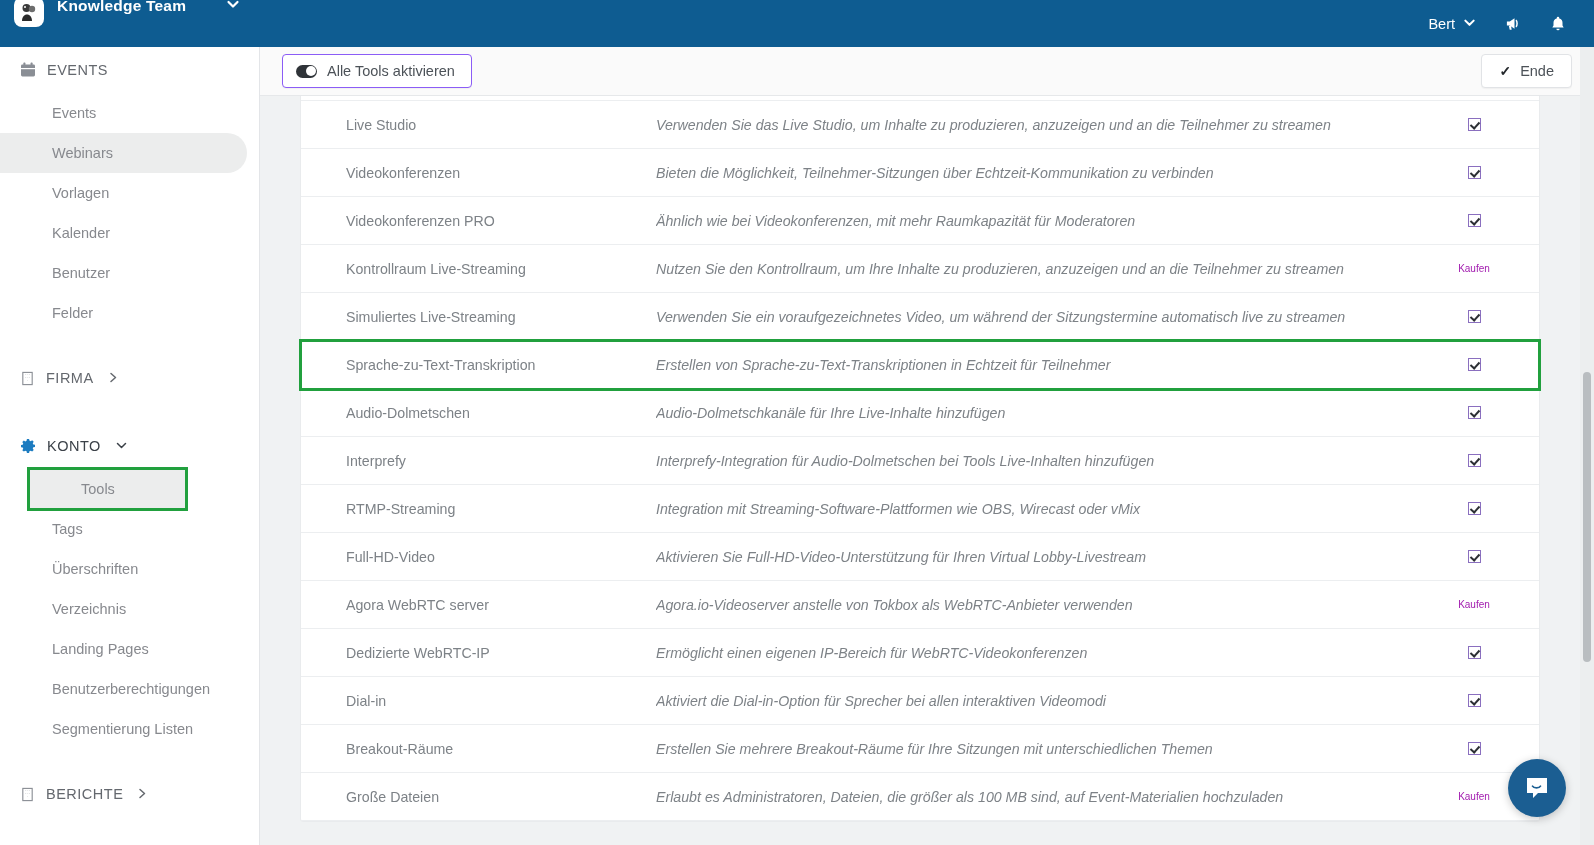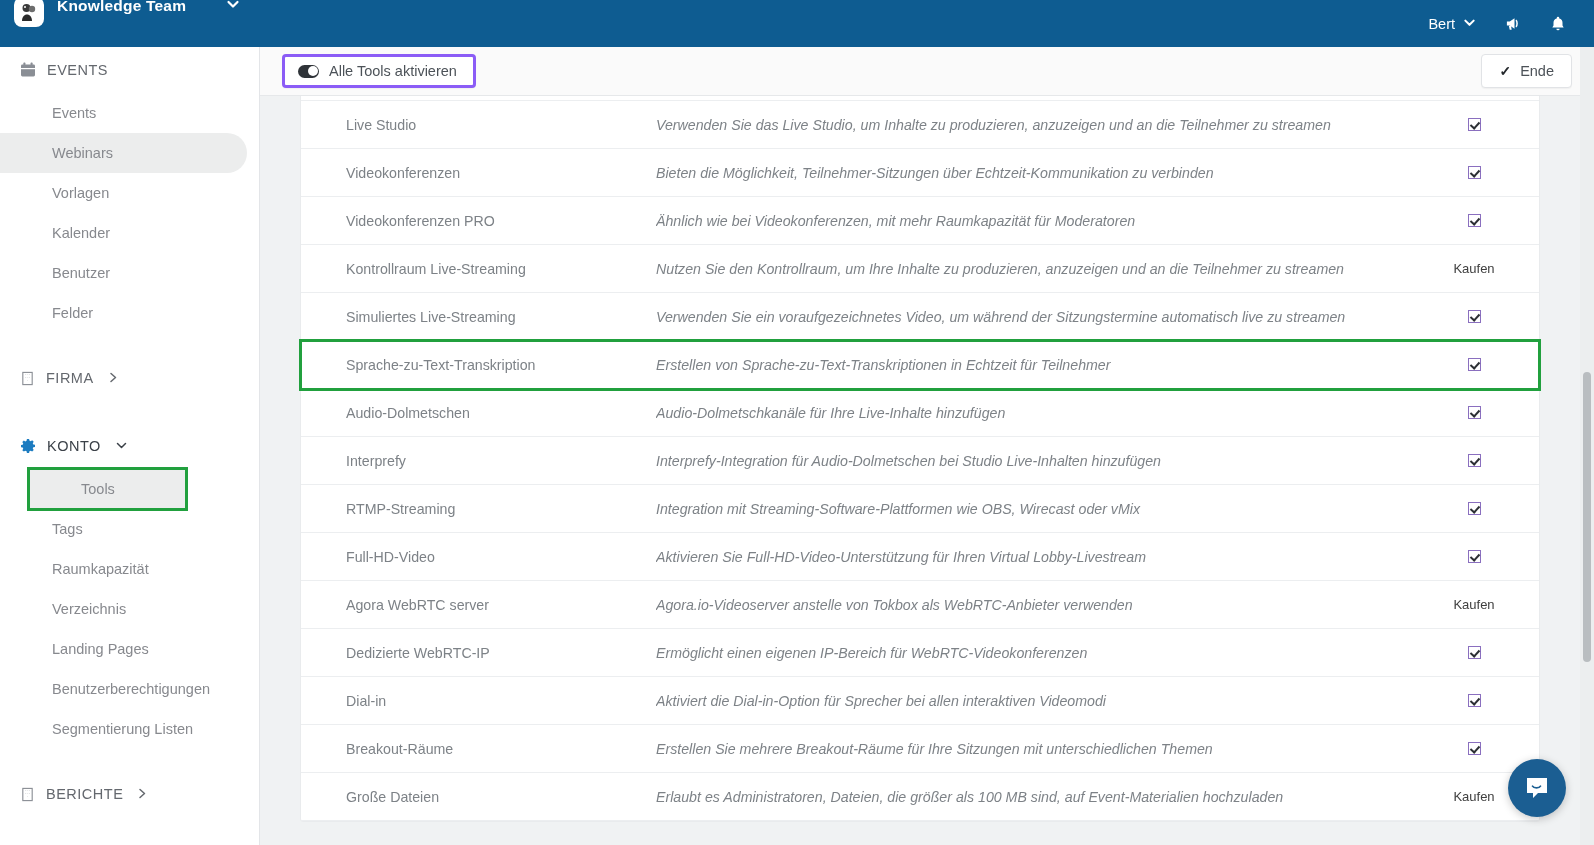--- a/index.html
+++ b/index.html
@@ -91,21 +91,21 @@
     width: 1334px; height: 798px;
     background: #f0f2f3;
   }
   .content-header {
     position: absolute; top: 0; left: 0; width: 1334px; height: 49px;
     background: #fafafa; border-bottom: 1px solid #e6e8ea;
     display: flex; align-items: center; padding: 0 22px;
   }
   .toggle-btn {
     display: flex; align-items: center; gap: 10px;
-    background: #ffffff; border: 3px solid #8b5cf6; border-radius: 4px;
+    background: #ffffff; border: 1px solid #8b5cf6; border-radius: 4px;
     height: 34px; padding: 0 16px 0 13px;
     font-size: 14.5px; color: #4c5258;
     box-shadow: 0 1px 1px rgba(0,0,0,.04);
   }
   .toggle-switch {
     width: 21px; height: 13px; border-radius: 7px; background: #2f3338;
     position: relative; flex: 0 0 auto;
   }
   .toggle-switch::after {
     content: ""; position: absolute; right: 1.5px; top: 1.5px;
@@ -164,21 +164,21 @@
     background: #ffffff;
     position: relative;
   }
   .cbox::after {
     content: "";
     position: absolute; left: 3.5px; top: 1px;
     width: 4px; height: 7px;
     border: solid #2c3034; border-width: 0 2px 2px 0;
     transform: rotate(42deg);
   }
-  .buy-link { font-size: 13px; color: #404040; }
+  .buy-link { font-size: 10px; color: #a21caf; }
 
   
   .vscroll {
     position: absolute; top: 0; right: 0; width: 14px; height: 798px;
     background: #eceeef;
     z-index: 20;
   }
   .vscroll-thumb {
     position: absolute; top: 325px; left: 3px;
     width: 8px; height: 290px; border-radius: 4px;
@@ -306,21 +306,21 @@
               <path d="M1.5 2.5L5.5 6.5L9.5 2.5" stroke="#3b4148" stroke-width="1.5" fill="none" stroke-linecap="round" stroke-linejoin="round"></path>
             </svg></span>
         </div>
         <div class="nav-item active outlined">
           <span>Tools</span>
         </div>
         <div class="nav-item">
           <span>Tags</span>
         </div>
         <div class="nav-item">
-          <span>Raumkapazität</span>
+          <span>Überschriften</span>
         </div>
         <div class="nav-item">
           <span>Verzeichnis</span>
         </div>
         <div class="nav-item">
           <span>Landing Pages</span>
         </div>
         <div class="nav-item">
           <span>Benutzerberechtigungen</span>
         </div>
@@ -410,21 +410,21 @@
           </div>
           <div class="row">
             <div class="cell-name">Audio-Dolmetschen</div>
             <div class="cell-desc">Audio-Dolmetschkanäle für Ihre Live-Inhalte hinzufügen</div>
             <div class="cell-action">
               <span class="cbox"></span>
             </div>
           </div>
           <div class="row">
             <div class="cell-name">Interprefy</div>
-            <div class="cell-desc">Interprefy-Integration für Audio-Dolmetschen bei Studio Live-Inhalten hinzufügen</div>
+            <div class="cell-desc">Interprefy-Integration für Audio-Dolmetschen bei Tools Live-Inhalten hinzufügen</div>
             <div class="cell-action">
               <span class="cbox"></span>
             </div>
           </div>
           <div class="row">
             <div class="cell-name">RTMP-Streaming</div>
             <div class="cell-desc">Integration mit Streaming-Software-Plattformen wie OBS, Wirecast oder vMix</div>
             <div class="cell-action">
               <span class="cbox"></span>
             </div>

